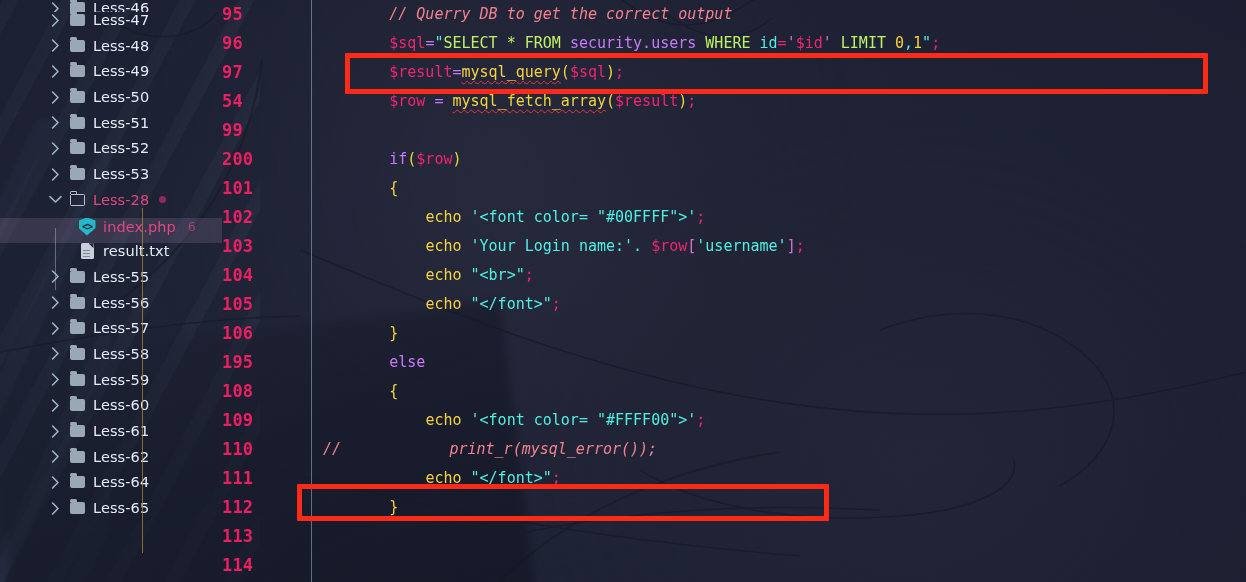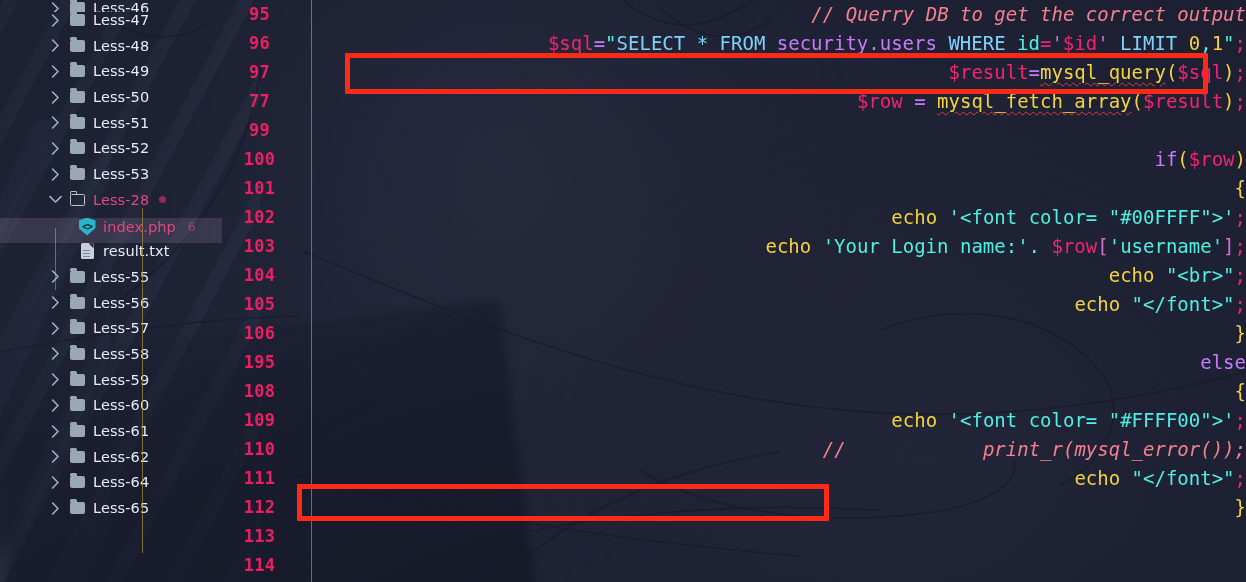--- a/index.html
+++ b/index.html
@@ -197,41 +197,40 @@
 
   
   .gutter {
     position: absolute; left: 222px; top: 0; width: 89px; height: 582px;
     z-index: 3;
     font-family: "DejaVu Sans Mono", monospace;
   }
   .gnum {
     height: 29px;
     line-height: 29px;
-    text-align: center;
+    text-align: left;
     padding-right: 14px;
     font-size: 17px;
     font-weight: bold;
     color: #ec1croissant;
     color: #ec1f63;
     letter-spacing: .2px;
   }
   .gutter-divider {
     position: absolute; left: 311px; top: 0; width: 1.4px; height: 582px;
     background: rgba(163,178,200,0.55);
     z-index: 4;
   }
 
   
   .code {
-    position: absolute; left: 326px; top: 0; right: 0; height: 582px;
+    position: absolute; left: 311px; top: 0; right: 0; height: 582px;
     z-index: 3;
     font-family: "DejaVu Sans Mono", monospace;
-    font-size: 19px;
-    text-align: right;
+    font-size: 15px;
   }
   .cline {
     height: 29px;
     line-height: 29px;
     white-space: pre;
     padding-left: 6px;
     letter-spacing: 0px;
   }
   
   .code-guide {
@@ -239,21 +238,21 @@
     background: rgba(166,136,60,0.75);
     z-index: 4;
   }
 
   
   .t-com   { color: #f4818f; font-style: italic; }
   .t-var   { color: #f2246f; }
   .t-op    { color: #c77bfb; }
   .t-str   { color: #4ff0e2; }
   .t-kw    { color: #c77bfb; }
-  .t-sqlkw { color: #7dd3fc; }
+  .t-sqlkw { color: #bef264; }
   .t-fn    { color: #f5d33d; }
   .t-punc  { color: #f5d33d; }
   .t-semi  { color: #f2246f; }
   .t-num   { color: #f5d33d; }
   .t-cyan  { color: #4ff0e2; }
   .t-brk   { color: #d66fd6; }
   .t-cm-it { color: #f4818f; font-style: italic; }
 
   
   .squig {
@@ -607,23 +606,23 @@
         <span class="lbl">Less-65</span>
       </span>
     </div>
   </div>
   <div class="tree-guide"></div>
 
   <div class="gutter">
     <div class="gnum">95</div>
     <div class="gnum">96</div>
     <div class="gnum">97</div>
-    <div class="gnum">77</div>
+    <div class="gnum">54</div>
     <div class="gnum">99</div>
-    <div class="gnum">100</div>
+    <div class="gnum">200</div>
     <div class="gnum">101</div>
     <div class="gnum">102</div>
     <div class="gnum">103</div>
     <div class="gnum">104</div>
     <div class="gnum">105</div>
     <div class="gnum">106</div>
     <div class="gnum">195</div>
     <div class="gnum">108</div>
     <div class="gnum">109</div>
     <div class="gnum">110</div>

